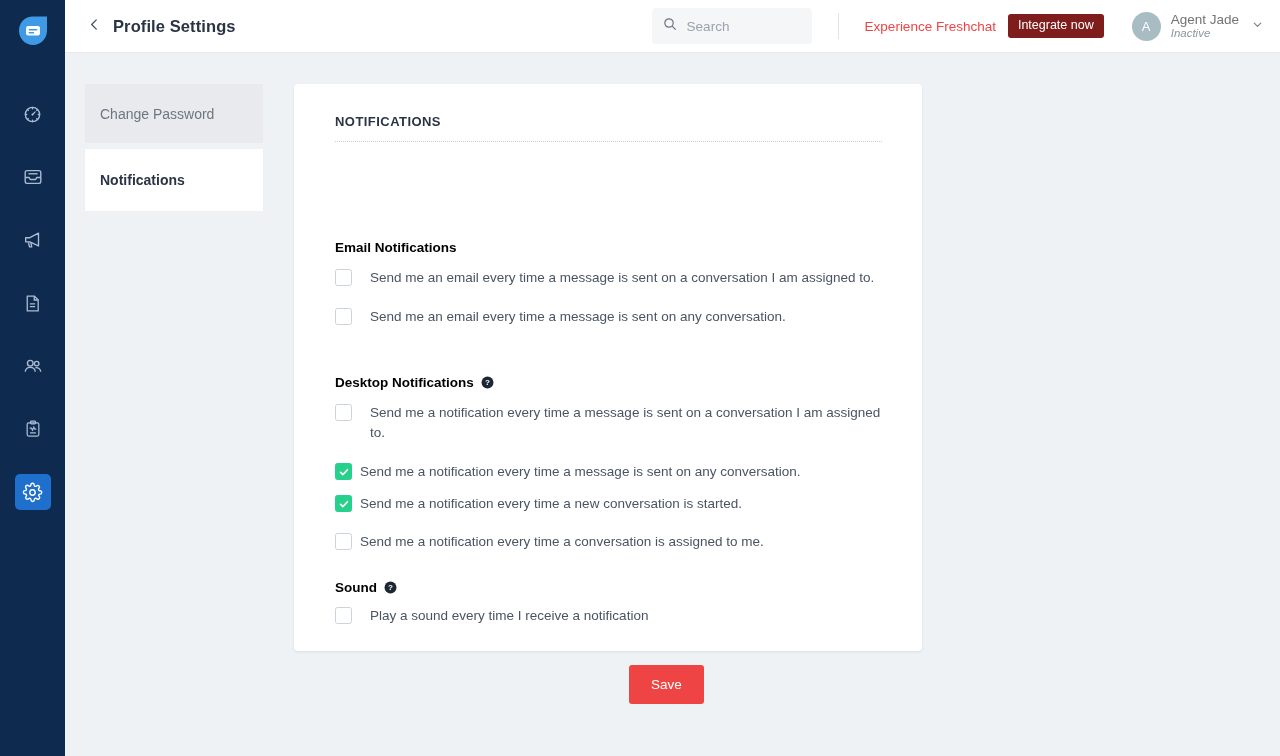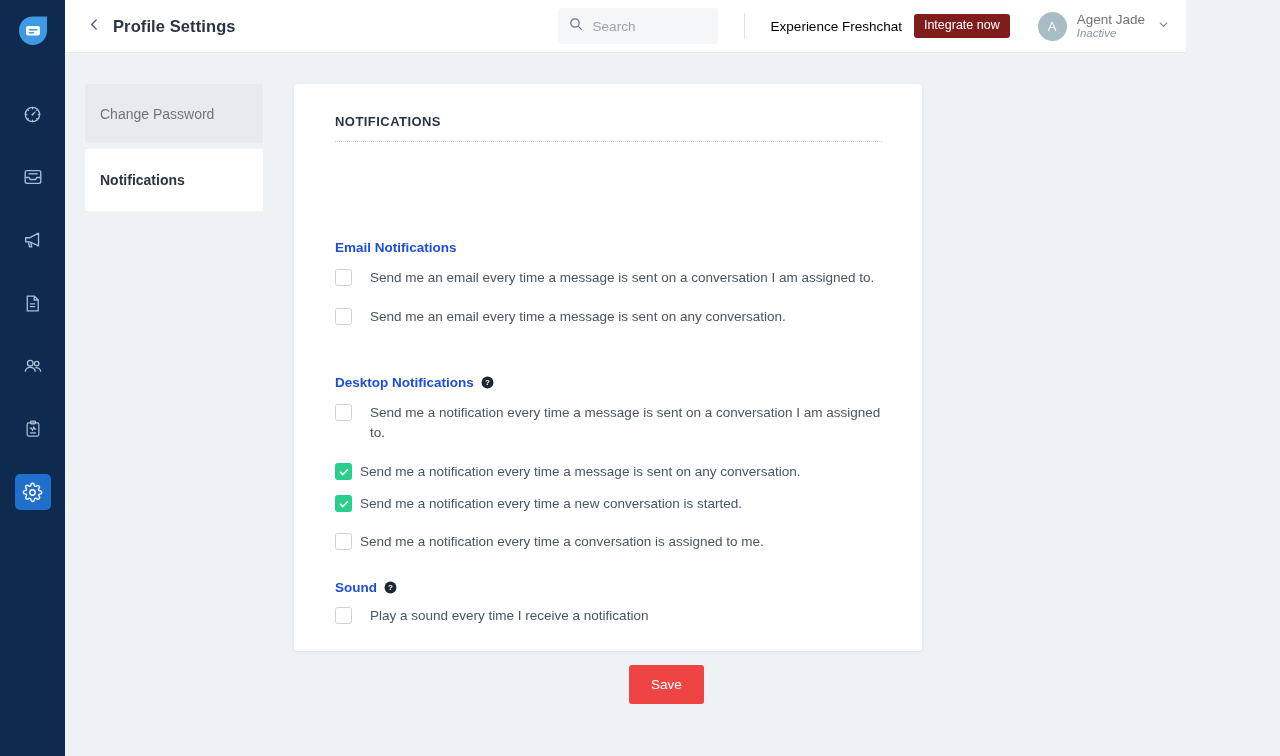--- a/index.html
+++ b/index.html
@@ -27,21 +27,21 @@
     width: 36px; height: 36px; margin-bottom: 27px;
     display: flex; align-items: center; justify-content: center;
     border-radius: 5px; cursor: pointer;
   }
   .rail-item.active { background: #1f6fcc; }
   .rail-item svg { display: block; }
 
   
   .topbar {
     position: absolute; left: 65px; top: 0;
-    width: 1121px; height: 53px;
+    width: 1215px; height: 53px;
     background: #ffffff;
     border-bottom: 1px solid #e6eaee;
     display: flex; align-items: center;
   }
   .back-btn {
     margin-left: 18px; width: 22px; height: 22px;
     display: flex; align-items: center; justify-content: center;
     cursor: pointer;
   }
   .page-title {
@@ -59,21 +59,21 @@
   }
   .search-box input {
     border: none; outline: none; background: transparent;
     font-family: "Liberation Sans", sans-serif;
     font-size: 13.5px; color: #0369a1; margin-left: 9px; width: 112px;
   }
   .search-box input::placeholder { color: #9aa3ad; }
   .hdr-divider {
     width: 1px; height: 26px; background: #dfe4e9; margin: 0 26px 0 26px;
   }
-  .exp-text { font-size: 13.5px; color: #000000; }
+  .exp-text { font-size: 13.5px; color: #ef4444; }
   .integrate-badge {
     margin-left: 12px; background: #7f1d1d; color: #ffffff;
     font-size: 12.5px; padding: 5px 10px 6px; border-radius: 3px;
     cursor: pointer; line-height: 1;
   }
   .user-block {
     display: flex; align-items: center; margin-left: 28px; margin-right: 16px;
     cursor: pointer;
   }
   .avatar {
@@ -111,21 +111,21 @@
     position: absolute; left: 41px; top: 30px;
     font-size: 13px; font-weight: bold; color: #2b3445; letter-spacing: .45px;
   }
   .card-divider {
     position: absolute; left: 41px; top: 57px; width: 547px;
     border-top: 1px dotted #c9d0d8;
   }
 
   .section { position: absolute; left: 41px; width: 547px; }
   .section-title {
-    font-size: 13.5px; font-weight: bold; color: #1d4ed8;
+    font-size: 13.5px; font-weight: bold; color: #000000;
     display: flex; align-items: center; margin-bottom: 13px; text-align: right;
   }
   .help-icon { margin-left: 7px; display: inline-flex; cursor: pointer; }
 
   .cb-row {
     display: flex; align-items: flex-start;
     font-size: 13.5px; color: #4a5463; line-height: 20px;
   }
   .cb-row + .cb-row { margin-top: 15px; }
   .cb-row.tight + .cb-row.tight { margin-top: 12px; }

